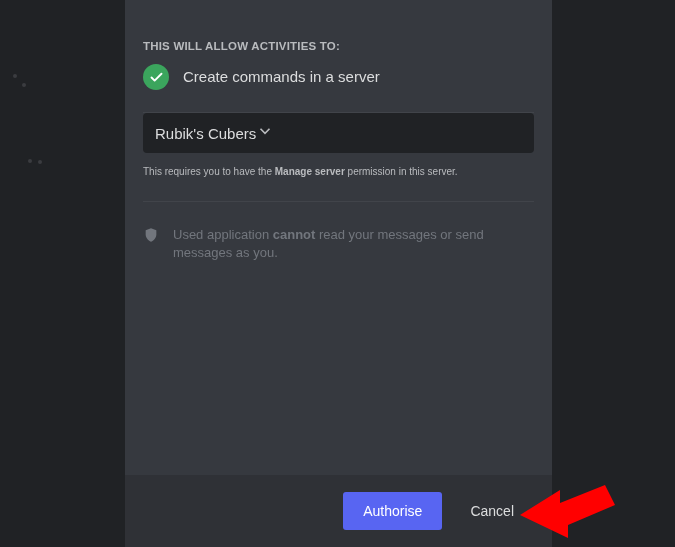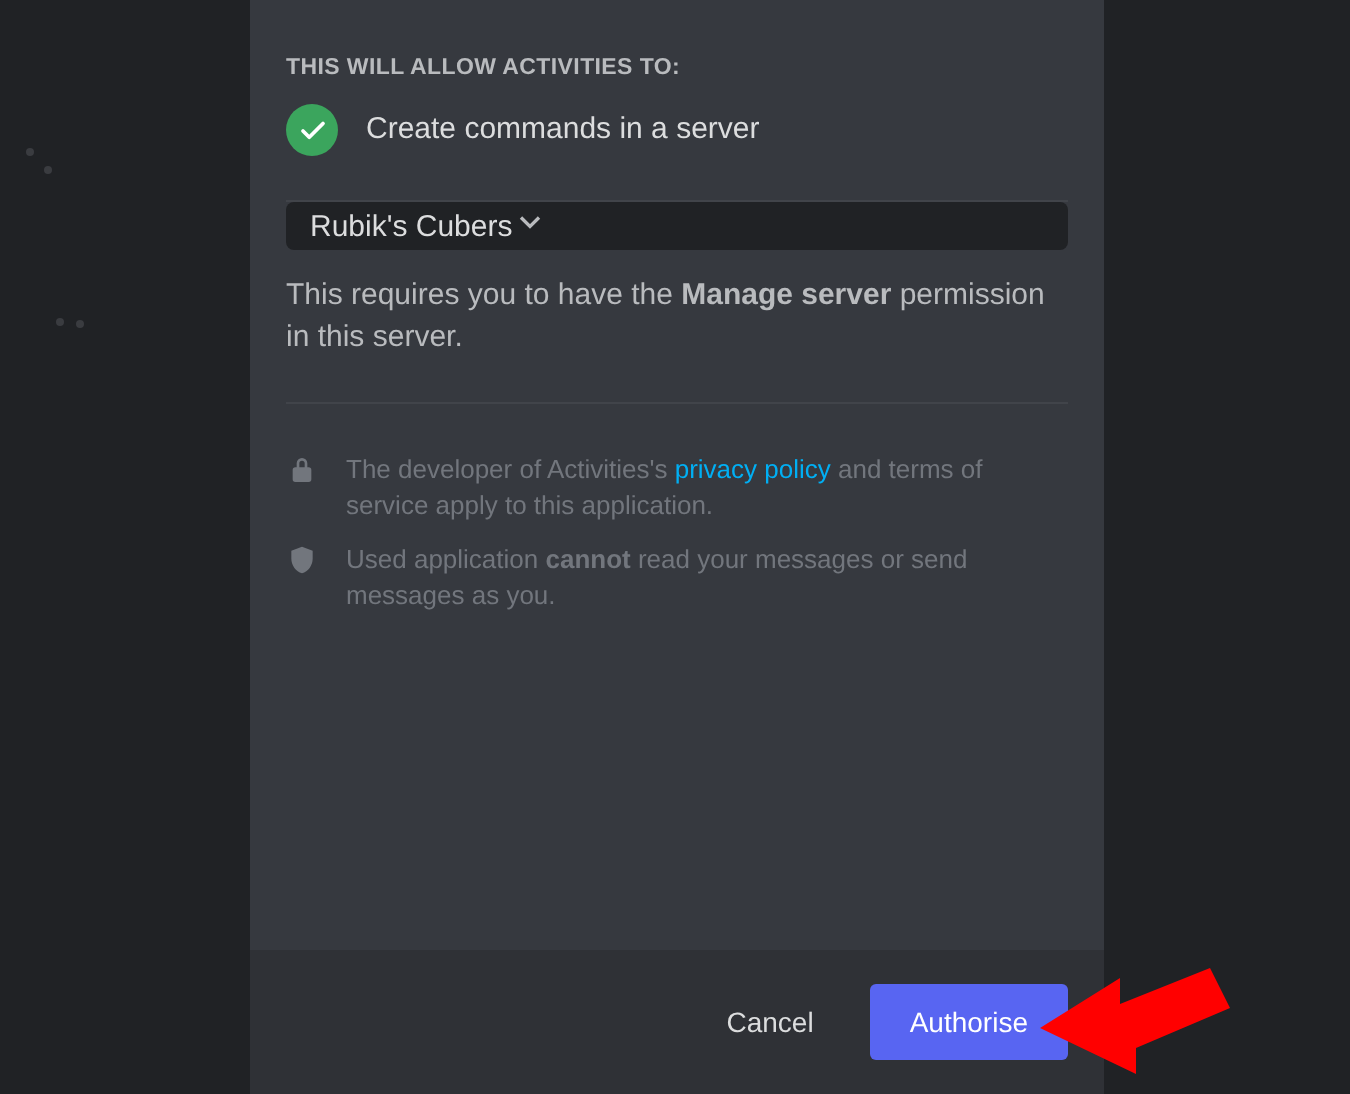--- a/index.html
+++ b/index.html
@@ -22,21 +22,21 @@
       left: 125px;
       top: 0;
       width: 427px;
       height: 547px;
       background: #36393f;
       display: flex;
       flex-direction: column;
     }
     .modal-body {
       flex: 1;
-      padding: 4px 18px;
+      padding: 16px 18px;
       overflow: hidden;
     }
     .section-label {
       color: #b9bbbe;
       font-size: 11.5px;
       font-weight: 700;
       letter-spacing: 0.2px;
       text-transform: uppercase;
       margin-top: 24px;
       margin-bottom: 12px;
@@ -53,32 +53,32 @@
     .perm-icon svg { width: 15px; height: 15px; }
     .perm-text { color: #dcddde; font-size: 15px; line-height: 1.3; }
     .divider {
       border: none;
       border-top: 1px solid rgba(255,255,255,0.06);
       margin-top: 22px;
     }
     .dropdown {
       background: #202225;
       border-radius: 4px;
-      height: 24px;
+      height: 40px;
       display: flex;
       align-items: center;
       padding: 0 12px;
       cursor: pointer;
       justify-content: flex-start;
     }
     .dropdown-text { color: #dcddde; font-size: 15px; }
     .chevron { color: #b9bbbe; }
     .hint {
       color: #b9bbbe;
-      font-size: 15px;
+      font-size: 10px;
       margin-top: 12px;
       line-height: 1.4;
     }
     .hint strong { color: #b9bbbe; font-weight: 600; }
     .info-list { margin-top: 24px; display: flex; flex-direction: column; gap: 10px; padding-bottom: 20px; }
     .info-item { display: flex; gap: 14px; align-items: flex-start; }
     .info-icon {
       width: 16px; height: 16px;
       color: #72767d;
       flex-shrink: 0;
@@ -156,50 +156,40 @@
     </div>
 
     <div class="hint">
       <span>This requires you to have the </span><strong>Manage server</strong><span> permission in this server.</span>
     </div>
 
     <hr class="divider">
 
     <div class="info-list">
 
-      <div class="info-item">
-        <div class="info-icon">
-          <svg viewBox="0 0 24 24" fill="currentColor">
-              <path d="M17 10h-1V7a4 4 0 0 0-8 0v3H7a2 2 0 0 0-2 2v7a2 2 0 0 0 2 2h10a2 2 0 0 0 2-2v-7a2 2 0 0 0-2-2zm-7-3a2 2 0 0 1 4 0v3h-4V7z"></path>
-            </svg>
-        </div>
-        <div class="info-text">
-          <span>The developer of Activities's </span><a href="#">privacy policy</a><span> and terms of service apply to this application.</span>
-        </div>
-      </div>
 
 
 
       <div class="info-item">
         <div class="info-icon">
           <svg viewBox="0 0 24 24" fill="currentColor">
               <path d="M12 2 4 5v6c0 5 3.4 9.7 8 11 4.6-1.3 8-6 8-11V5z"></path>
             </svg>
         </div>
         <div class="info-text">
           <span>Used application </span><strong>cannot</strong><span> read your messages or send messages as you.</span>
         </div>
       </div>
 
     </div>
   </div>
 
   <div class="modal-footer">
+    <button class="btn btn-primary">Authorise</button>
     <button class="btn btn-cancel">Cancel</button>
-    <button class="btn btn-primary">Authorise</button>
   </div>
 </div>
 
 <div class="arrow">
   <svg width="95" height="70" viewBox="0 0 95 70">
     <polygon points="0,45 40,20 40,33 85,15 95,35 48,55 48,68" fill="#ff0000"></polygon>
   </svg>
 </div>
 
 </body></html>

